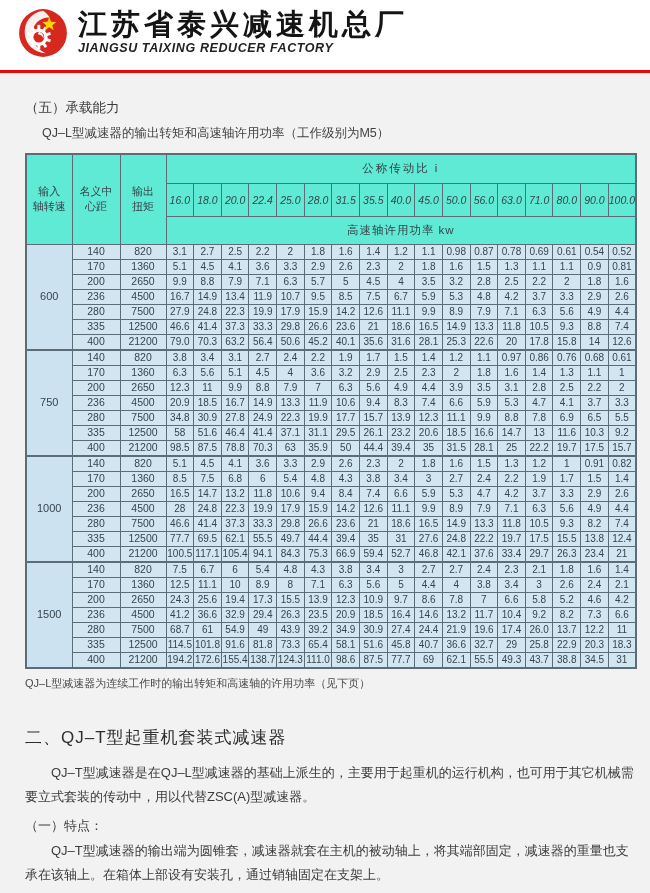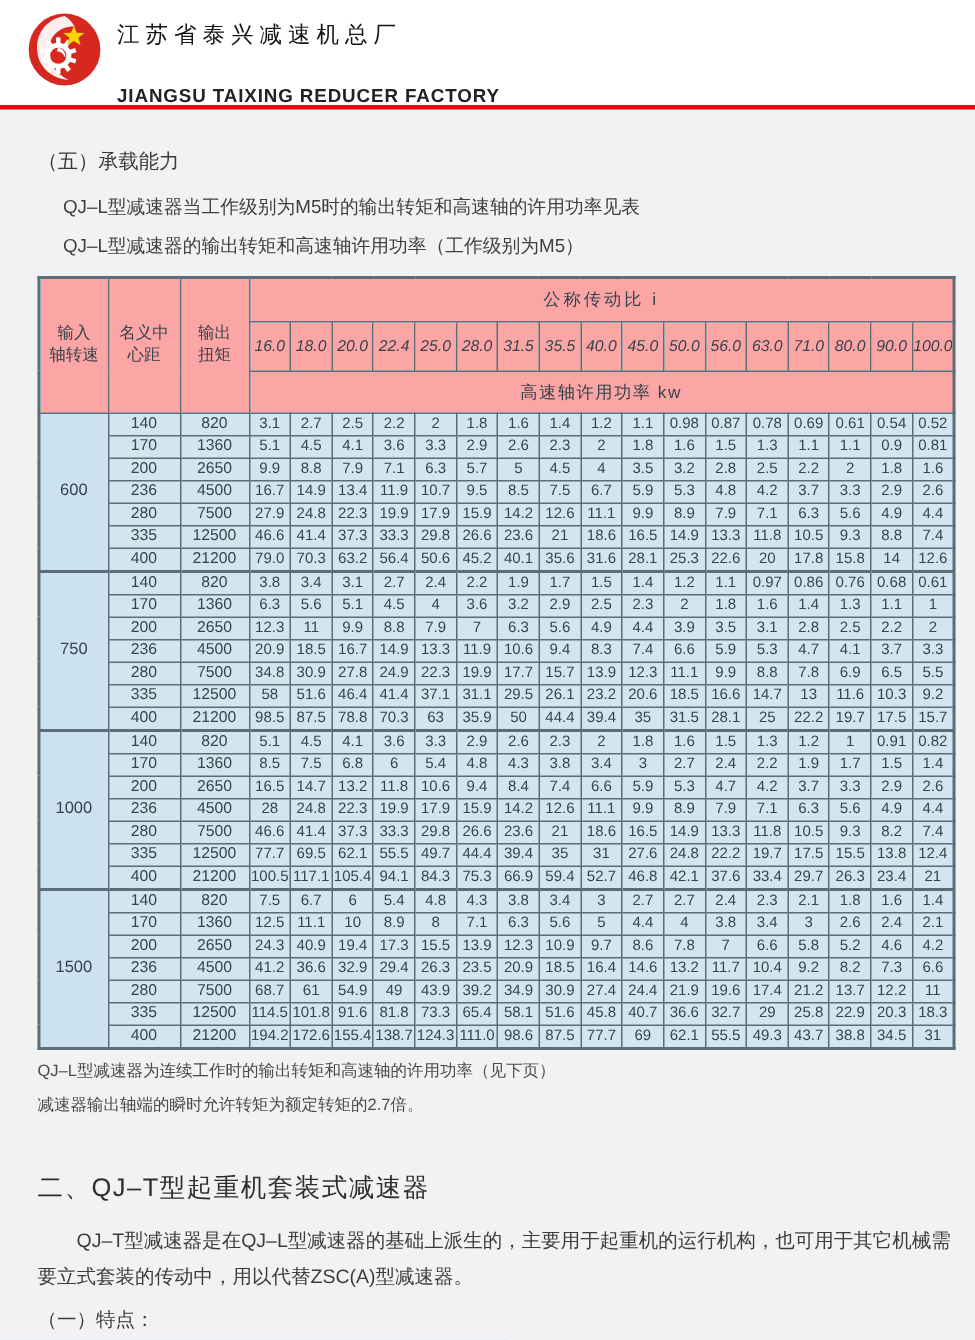--- a/index.html
+++ b/index.html
@@ -6,36 +6,36 @@
   body{
     width:650px;height:893px;overflow:hidden;
     font-family:"Liberation Sans","DejaVu Sans",sans-serif;
     background:#f1f2f1;color:#3c3c3c;
   }
   .page{width:650px;height:893px;position:relative;background:#f1f2f1;}
   
   .masthead{height:70px;background:#ffffff;position:relative;}
   .logo{position:absolute;left:17px;top:7px;width:52px;height:52px;}
   .brand{position:absolute;left:78px;top:9px;}
-  .brand-cn{font-size:15px;font-weight:normal;color:#141414;letter-spacing:4px;line-height:30px;}
-  .brand-en{font-size:12.5px;font-weight:bold;color:#222;letter-spacing:0.6px;margin-top:18px;}
+  .brand-cn{font-size:29px;font-weight:bold;color:#141414;letter-spacing:4px;line-height:30px;}
+  .brand-en{font-size:12.5px;font-weight:bold;color:#222;letter-spacing:0.6px;margin-top:2px;font-style:italic;}
   .redline{height:3px;background:#e80A0a;}
   
   .content{padding:0 13px 0 25px;}
   .sec5-heading{margin-top:26px;font-size:13.5px;color:#3a3a3a;}
   .para{font-size:12.5px;color:#3f3f3f;margin-top:12px;padding-left:17px;line-height:1.5;}
   .para.caption{margin-top:7px;}
   
   .ptable{
     margin-top:10px;border-collapse:collapse;table-layout:fixed;width:612px;
     background:#d2e6f2;color:#37444d;font-size:10px;
     border:2px solid #5c6d78;
   }
   .ptable th,.ptable td{border:1px solid #5c6d78;text-align:center;vertical-align:middle;padding:0;overflow:hidden;}
-  .ptable thead th{font-weight:normal;background:#fca5a5;}
+  .ptable thead th{font-weight:normal;background:#5eead4;}
   .hcol{font-size:11px;white-space:pre-line;line-height:15px;}
   .ratio-head{height:28px;font-size:11.5px;letter-spacing:2px;}
   .ratio-cell{height:32px;font-size:10.5px;font-style:italic;}
   .power-head{height:27px;font-size:11.5px;letter-spacing:1px;}
   .ptable tbody td,.ptable tbody th{height:14px;line-height:13px;font-weight:normal;}
   .speed-cell{font-size:11px;background:#cce2f0;}
   .dist-cell,.torq-cell{font-size:10.5px;}
   tr.group-start td,tr.group-start th{border-top:2px solid #5c6d78;}
   
   .note{font-size:11px;color:#4a4a4a;margin-top:6px;line-height:1.55;}
@@ -73,21 +73,20 @@
     <div class="brand">
       <div class="brand-cn">江苏省泰兴减速机总厂</div>
       <div class="brand-en">JIANGSU TAIXING REDUCER FACTORY</div>
     </div>
   </div>
   <div class="redline"></div>
 
   <div class="content">
 
     <div class="sec5-heading">（五）承载能力</div>
-    <div class="para">QJ–L型减速器当工作级别为M5时的输出转矩和高速轴的许用功率见表</div>
     <div class="para caption">QJ–L型减速器的输出转矩和高速轴许用功率（工作级别为M5）</div>
 
     <table class="ptable" id="power-table">
       <colgroup>
         <col style="width:46px">
           <col style="width:48px">
           <col style="width:46px">
       </colgroup>
     <thead>
           <tr>
@@ -607,21 +606,21 @@
             <td>3.4</td>
             <td>3</td>
             <td>2.6</td>
             <td>2.4</td>
             <td>2.1</td>
           </tr>
           <tr>
             <td class="dist-cell">200</td>
             <td class="torq-cell">2650</td>
             <td>24.3</td>
-            <td>40.9</td>
+            <td>25.6</td>
             <td>19.4</td>
             <td>17.3</td>
             <td>15.5</td>
             <td>13.9</td>
             <td>12.3</td>
             <td>10.9</td>
             <td>9.7</td>
             <td>8.6</td>
             <td>7.8</td>
             <td>7</td>
@@ -661,21 +660,21 @@
             <td>49</td>
             <td>43.9</td>
             <td>39.2</td>
             <td>34.9</td>
             <td>30.9</td>
             <td>27.4</td>
             <td>24.4</td>
             <td>21.9</td>
             <td>19.6</td>
             <td>17.4</td>
-            <td>21.2</td>
+            <td>26.0</td>
             <td>13.7</td>
             <td>12.2</td>
             <td>11</td>
           </tr>
           <tr>
             <td class="dist-cell">335</td>
             <td class="torq-cell">12500</td>
             <td>114.5</td>
             <td>101.8</td>
             <td>91.6</td>
@@ -712,21 +711,20 @@
             <td>49.3</td>
             <td>43.7</td>
             <td>38.8</td>
             <td>34.5</td>
             <td>31</td>
           </tr>
         </tbody>
       </table>
 
     <div class="note">QJ–L型减速器为连续工作时的输出转矩和高速轴的许用功率（见下页）</div>
-    <div class="note">减速器输出轴端的瞬时允许转矩为额定转矩的2.7倍。</div>
 
     <div class="sec2-heading">二、QJ–T型起重机套装式减速器</div>
     <div class="sec2-para">QJ–T型减速器是在QJ–L型减速器的基础上派生的，主要用于起重机的运行机构，也可用于其它机械需要立式套装的传动中，用以代替ZSC(A)型减速器。</div>
     <div class="sub-heading">（一）特点：</div>
     <div class="sec2-para" style="margin-top:4px">QJ–T型减速器的输出端为圆锥套，减速器就套在主机的被动轴上，将其端部固定，减速器的重量也支承在该轴上。在箱体上部设有安装孔，通过销轴固定在支架上。</div>
 
   </div>
 </div>
 
 </body></html>

